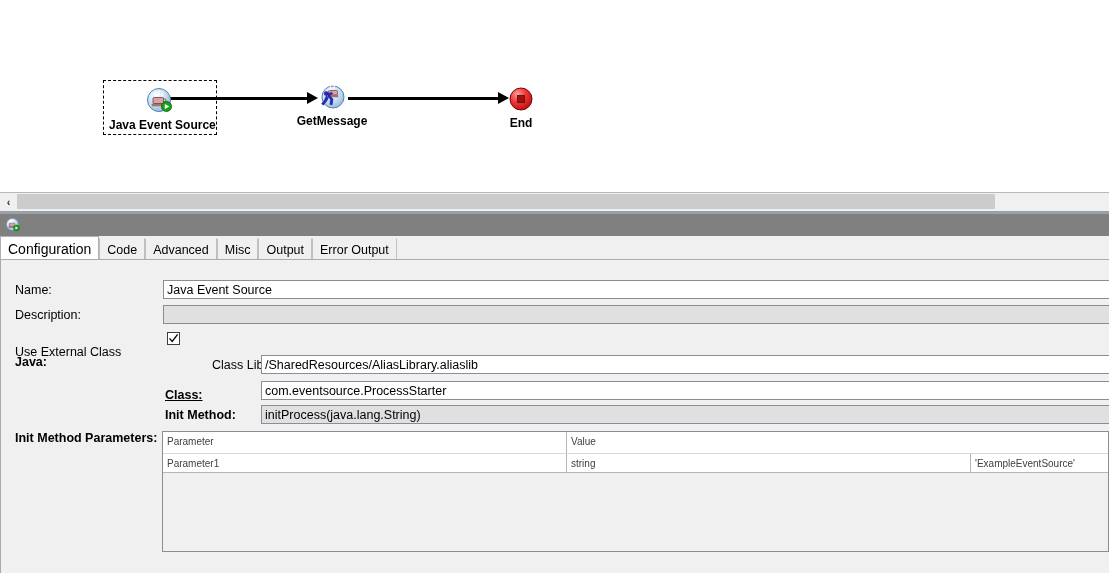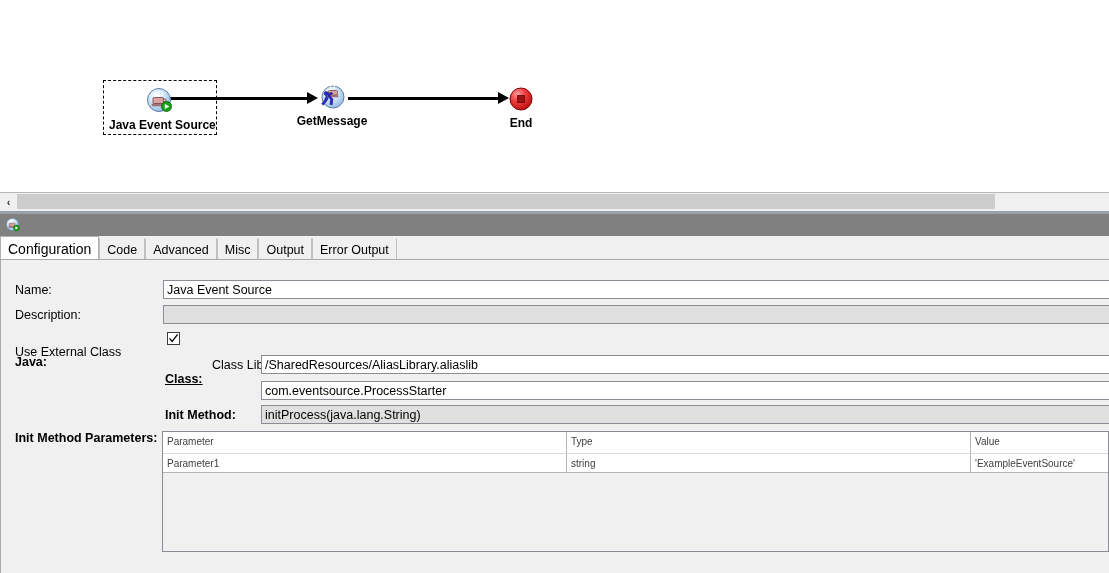--- a/index.html
+++ b/index.html
@@ -342,39 +342,38 @@
 
     <div class="row" style="left:14px; top:95px;">
       <span class="flabel bold">Java:</span>
     </div>
 
     <div class="row" style="left:164px; top:98px;margin-left:47px;">
       <span class="flabel">Class Library:</span>
     </div>
     <div class="field" style="left:260px; top:95px; width:862px;">/SharedResources/AliasLibrary.aliaslib</div>
 
-    <div class="row" style="left:164px; top:112px;text-decoration:underline;">
+    <div class="row" style="left:164px; top:128px;text-decoration:underline;">
       <span class="flabel bold">Class:</span>
     </div>
     <div class="field" style="left:260px; top:121px; width:862px;">com.eventsource.ProcessStarter</div>
 
     <div class="row" style="left:164px; top:148px;">
       <span class="flabel bold">Init Method:</span>
     </div>
     <div class="field readonly" style="left:260px; top:145px; width:862px;">initProcess(java.lang.String)</div>
 
     <div class="row" style="left:14px; top:171px;">
       <span class="flabel bold">Init Method Parameters:</span>
     </div>
   </div>
 
   <div class="ptable">
     <div class="ptable-head">
       <div class="pcell c0">Parameter</div>
-      <div class="pcell c1">Type</div>
       <div class="pcell c2">Value</div>
     </div>
     <div class="ptable-row">
       <div class="pcell c0">Parameter1</div>
       <div class="pcell c1">string</div>
       <div class="pcell c2">'ExampleEventSource'</div>
     </div>
     <div class="ptable-body-fill"></div>
   </div>
 

